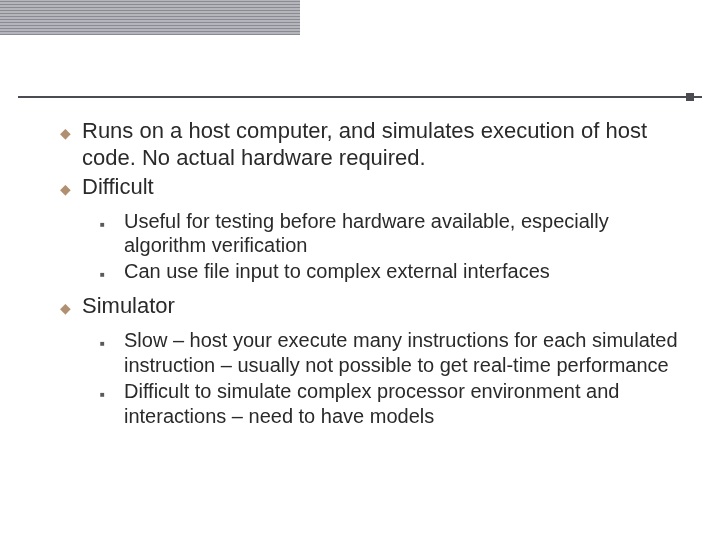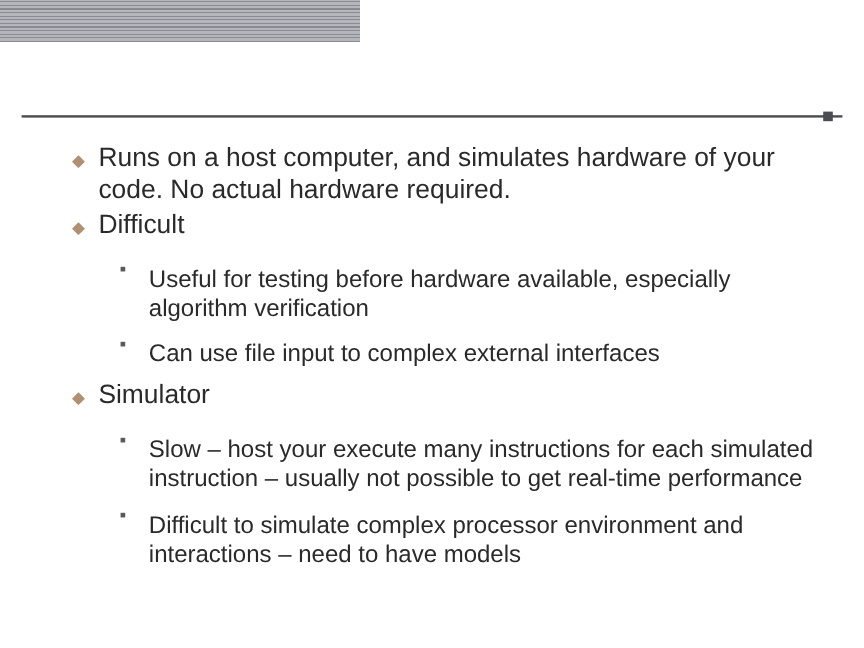--- a/index.html
+++ b/index.html
@@ -91,37 +91,36 @@
   }
   .l2 .bullet {
     flex: 0 0 24px;
     font-size: 8px;
     line-height: 20px;
     color: #5a5a5a;
     padding-top: 6px;
   }
   .l2 .text {
     flex: 1;
-    margin-top: 12px;
   }
 </style>
 </head>
 <body>
 
 <div class="slide">
   <div class="top-strip"></div>
   <div class="underline">
     <div class="notch"></div>
   </div>
 
   <div class="content">
 
     <div class="l1">
       <div class="bullet">◆</div>
-      <div class="text">Runs on a host computer, and simulates hardware of your code. No actual hardware required.</div>
+      <div class="text">Runs on a host computer, and simulates execution of host code. No actual hardware required.</div>
     </div>
 
     <div class="l1">
       <div class="bullet">◆</div>
       <div class="text">Difficult</div>
     </div>
 
     <div class="l2group">
       <div class="l2">
         <div class="bullet">■</div>

